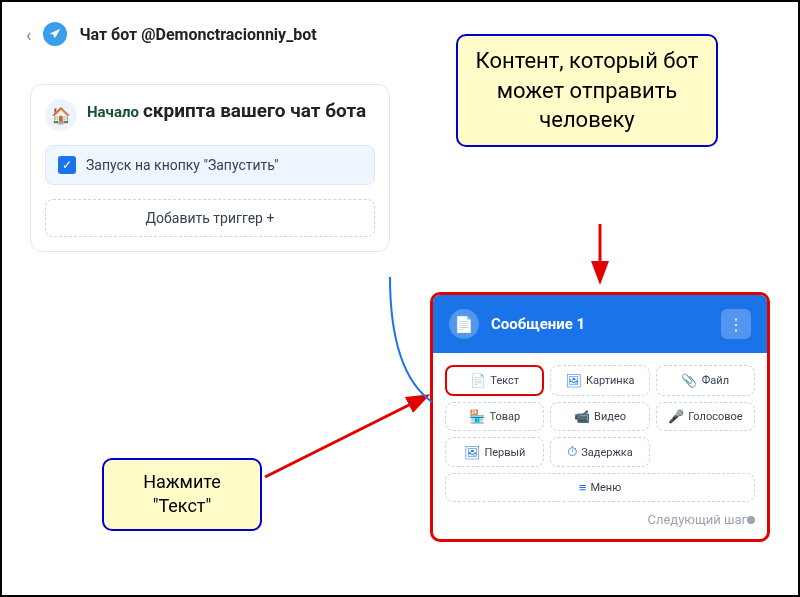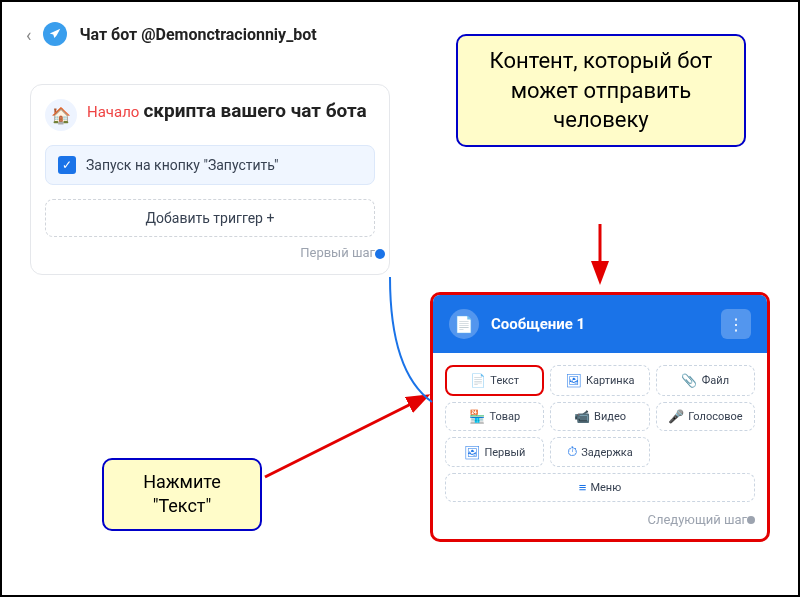--- a/index.html
+++ b/index.html
@@ -6,21 +6,21 @@
     body { width: 800px; height: 597px; border: 2px solid #000; position: relative; background: #fff; overflow: hidden; }
     
     .header { display: flex; align-items: center; padding: 20px 24px 8px; gap: 12px; }
     .back-arrow { color: #888; font-size: 18px; cursor: pointer; }
     .telegram-icon { width: 24px; height: 24px; background: #3a9eed; border-radius: 50%; display: flex; align-items: center; justify-content: center; color: #fff; }
     .header-title { font-weight: 700; font-size: 16px; color: #222; }
     
     .card-start { position: absolute; top: 82px; left: 28px; width: 360px; background: #fff; border: 1px solid #e5e7eb; border-radius: 12px; padding: 14px; }
     .card-start-header { display: flex; gap: 10px; align-items: flex-start; margin-bottom: 14px; }
     .home-icon { width: 32px; height: 32px; background: #eef4ff; border-radius: 50%; display: flex; align-items: center; justify-content: center; color: #1a73e8; font-size: 16px; }
-    .start-title { font-weight: 400; color: #ef4444; font-size: 15px; }
+    .start-title { font-weight: 700; color: #14532d; font-size: 15px; }
     .start-sub { color: #9ca3af; font-size: 12px; }
     .trigger-box { background: #f0f6ff; border: 1px solid #dce8fa; border-radius: 8px; padding: 10px 12px; display: flex; align-items: center; gap: 10px; font-size: 14px; color: #374151; margin-bottom: 14px; }
     .checkbox { width: 18px; height: 18px; background: #1a73e8; border-radius: 3px; display: flex; align-items: center; justify-content: center; color: #fff; font-size: 12px; }
     .add-trigger { border: 1.5px dashed #d1d5db; border-radius: 8px; padding: 10px; text-align: center; font-size: 14px; color: #374151; cursor: pointer; }
     .first-step { text-align: right; color: #9ca3af; font-size: 13px; margin-top: 8px; position: relative; }
     .first-step-dot { position: absolute; right: -10px; top: 4px; width: 10px; height: 10px; background: #1a73e8; border-radius: 50%; }
     
     .card-msg { position: absolute; top: 290px; left: 428px; width: 340px; background: #fff; border: 3px solid #e30000; border-radius: 10px; overflow: hidden; }
     .msg-header { background: #1a73e8; padding: 14px 16px; display: flex; align-items: center; gap: 12px; }
     .msg-icon { width: 30px; height: 30px; background: rgba(255,255,255,0.25); border-radius: 50%; display: flex; align-items: center; justify-content: center; color: #fff; font-size: 16px; }
@@ -30,21 +30,21 @@
     .btn-grid { display: grid; grid-template-columns: repeat(3, 1fr); gap: 6px; margin-bottom: 6px; }
     .content-btn { border: 1.5px dashed #cbd5e1; border-radius: 8px; padding: 6px 4px; display: flex; align-items: center; justify-content: center; gap: 4px; font-size: 11px; color: #374151; cursor: pointer; background: #fff; }
     .content-btn .icn { color: #1a73e8; font-size: 13px; }
     .content-btn.highlighted { border: 2.5px solid #e30000; border-style: solid; }
     .content-btn.full { grid-column: 1 / -1; }
     .pro-badge { background: #ff9800; color: #fff; font-size: 9px; font-weight: 700; padding: 1px 5px; border-radius: 3px; }
     .next-step { text-align: right; color: #9ca3af; font-size: 13px; padding-top: 4px; display: flex; justify-content: flex-end; align-items: center; }
     .next-dot { width: 8px; height: 8px; background: #9ca3af; border-radius: 50%; }
     
     .callout { position: absolute; background: #fffcc9; border: 2.5px solid #0000c8; border-radius: 10px; padding: 10px 14px; font-size: 18px; font-weight: 400; color: #000; text-align: center; line-height: 1.35; }
-    .callout.top { top: 32px; left: 454px; width: 290px; font-size: 22px; }
+    .callout.top { top: 32px; left: 454px; width: 262px; font-size: 22px; }
     .callout.bottom { top: 456px; left: 100px; width: 160px; }
     
     svg.arrow { position: absolute; pointer-events: none; }
   </style>
 </head>
 <body>
 
 <div class="header">
   <span class="back-arrow">‹</span>
   <span class="telegram-icon">
@@ -62,24 +62,20 @@
       <span class="start-title">Начало</span>
       <span style="font-weight:700;color:#222;font-size:19px;">скрипта вашего чат бота</span>
     </div>
   </div>
   <div class="trigger-box">
     <span class="checkbox">✓</span>
     <span>Запуск на кнопку "Запустить"</span>
   </div>
   <div class="add-trigger">
     <span>Добавить триггер</span> <span>+</span>
-  </div>
-  <div class="first-step">
-    <span>Первый шаг</span>
-    <span class="first-step-dot"></span>
   </div>
 </div>
 
 <div class="card-msg">
   <div class="msg-header">
     <span class="msg-icon">📄</span>
     <span class="msg-title">Сообщение 1</span>
     <span class="msg-menu">⋮</span>
   </div>
   <div class="msg-body">

